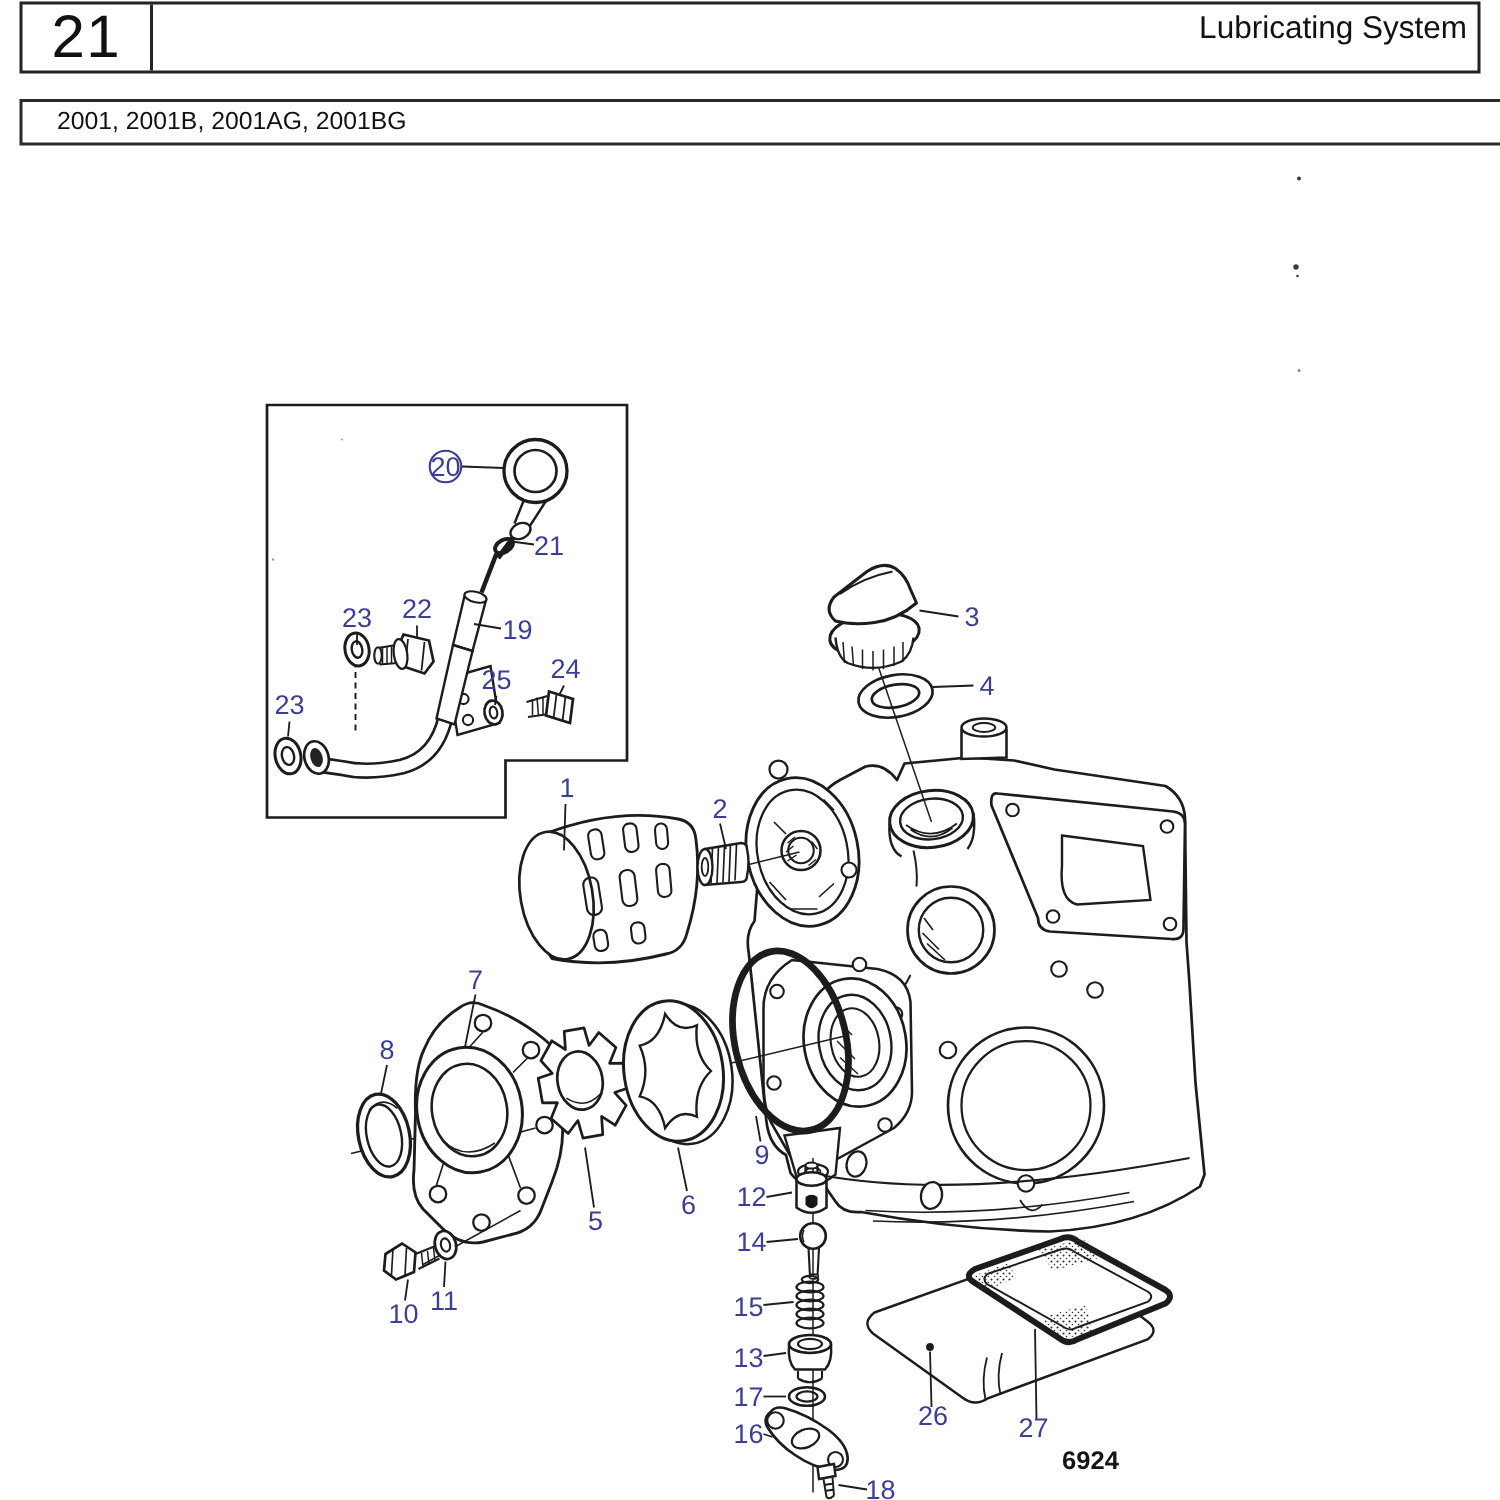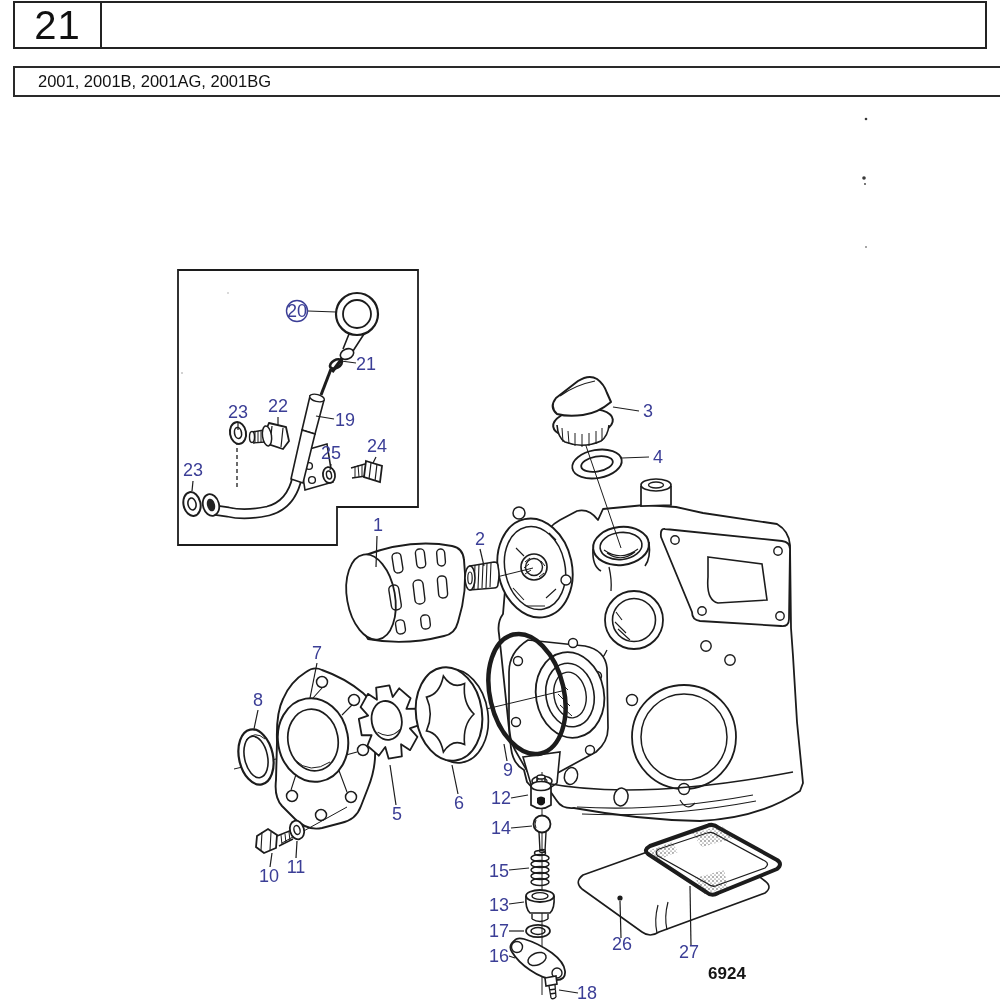--- a/index.html
+++ b/index.html
@@ -20,20 +20,21 @@
   .lbl{font-size:18px;fill:#3b3e96;text-anchor:middle;}
   .fig{font-size:17px;font-weight:bold;fill:#151515;text-anchor:middle;letter-spacing:0px;}
   .ln{stroke:#1c1c1c;fill:none;}
   .wt{stroke:#1c1c1c;fill:#ffffff;}
 </style>
 </head>
 <body>
 
 <div class="hdr">
   <div class="hdr-cell">21</div>
+  <div class="hdr-title">Lubricating System</div>
 </div>
 <div class="models">2001, 2001B, 2001AG, 2001BG</div>
 
 <svg width="1000" height="1000" viewBox="0 0 1000 1000">
   <defs>
     <pattern id="stip" width="4" height="4" patternUnits="userSpaceOnUse">
       <circle cx="1" cy="1" r="0.7" fill="#2f2f2f"></circle>
         <circle cx="3" cy="3" r="0.55" fill="#2f2f2f"></circle>
     </pattern>
   </defs>

